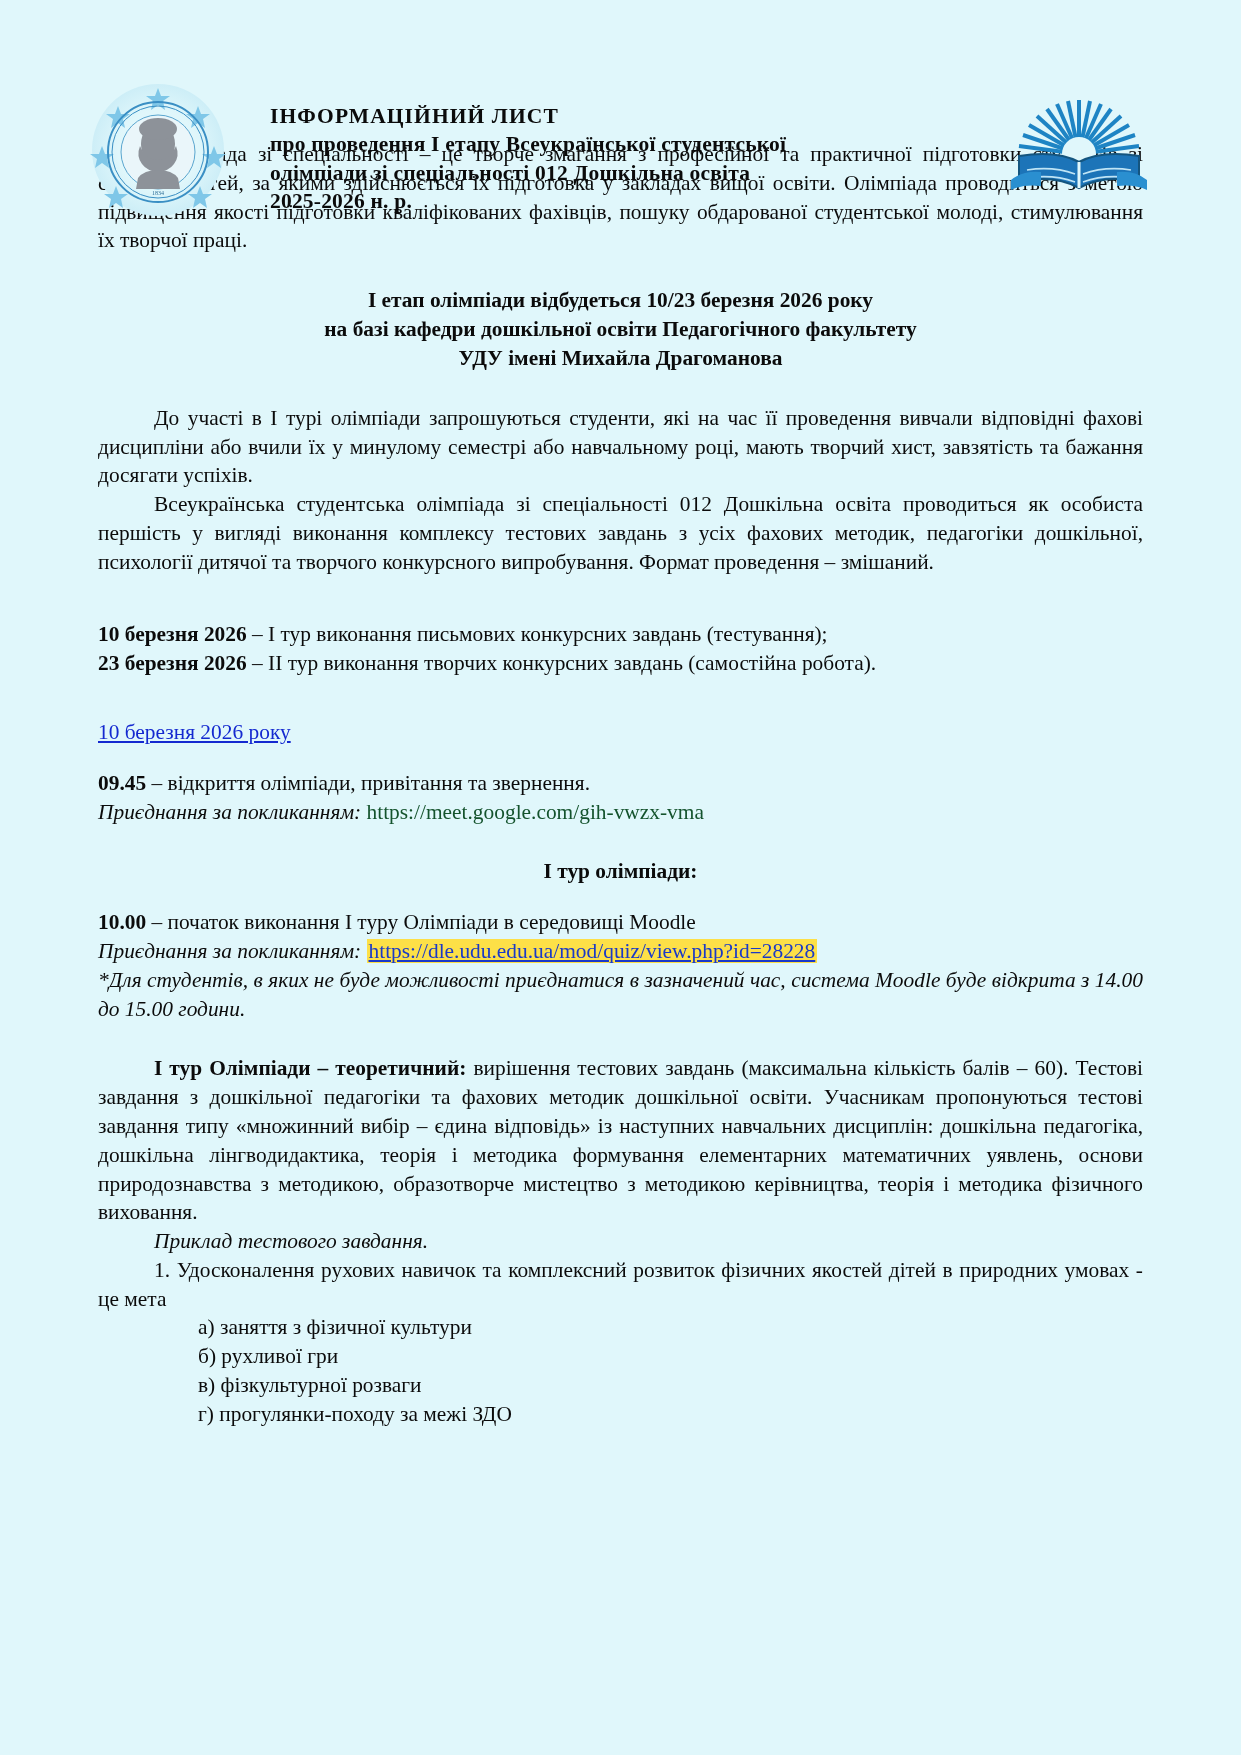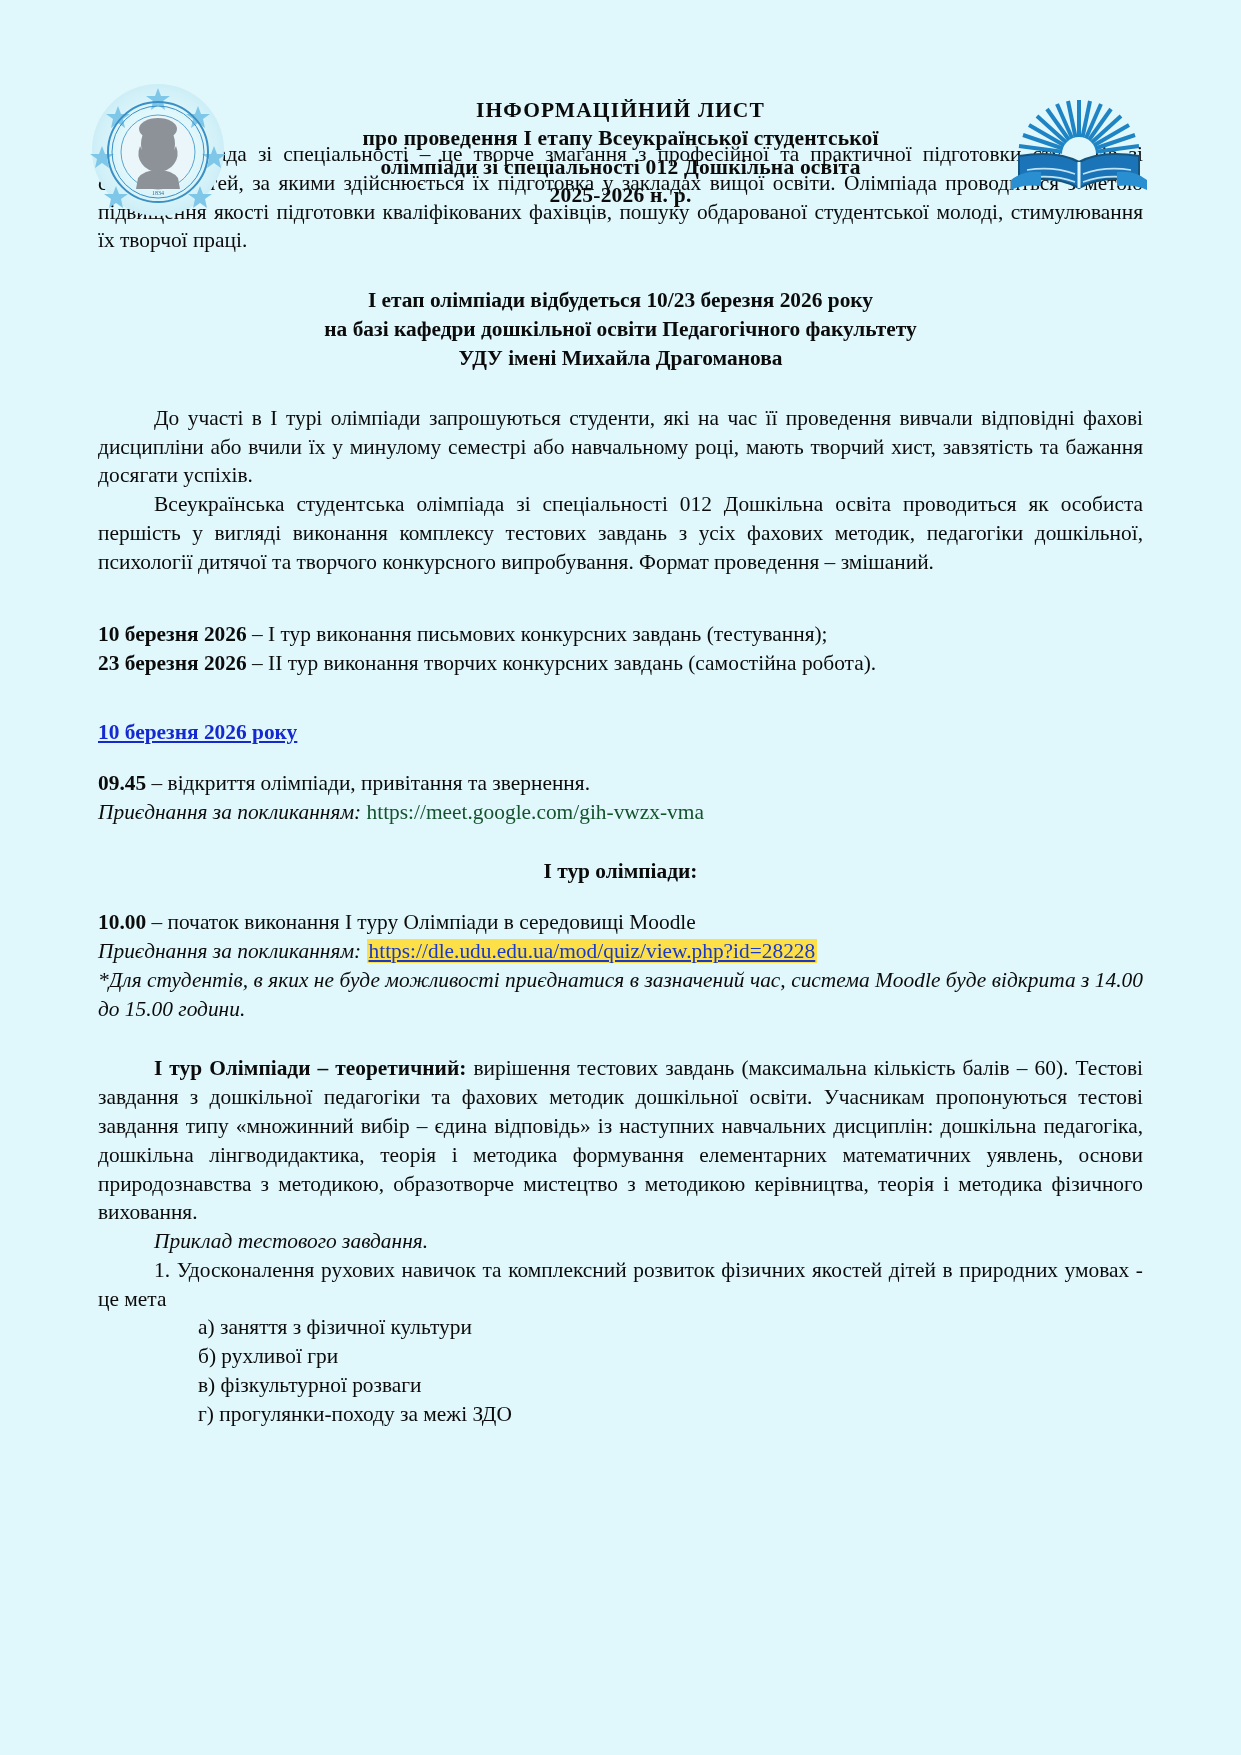--- a/index.html
+++ b/index.html
@@ -39,22 +39,22 @@
     height: 136px;
   }
   .logo-right {
     position: absolute;
     right: 88px;
     top: 92px;
     width: 148px;
     height: 110px;
   }
   .header-titles {
-    text-align: center;
-    margin: 8px 270px;
+    text-align: left;
+    margin: 14px 270px;
     line-height: 1.32;
   }
   .header-titles .t {
     font-weight: bold;
     font-size: 21.5px;
     letter-spacing: 0.2px;
     white-space: nowrap;
   }
   .header-titles .t1 { letter-spacing: 1.1px; }
 
@@ -81,21 +81,21 @@
   .center-bold {
     text-align: center;
     font-weight: bold;
     line-height: 1.35;
   }
   b, .b { font-weight: bold; }
   i, .i { font-style: italic; }
 
   .linkhead {
     color: #1429d0;
-    font-weight: bold;
+    font-weight: normal;
     text-decoration: underline;
     display: inline-block;
   }
   .plainlink {
     color: #14532d;
     text-decoration: none;
   }
   .bluelink {
     color: #1a39c8;
     text-decoration: underline;

